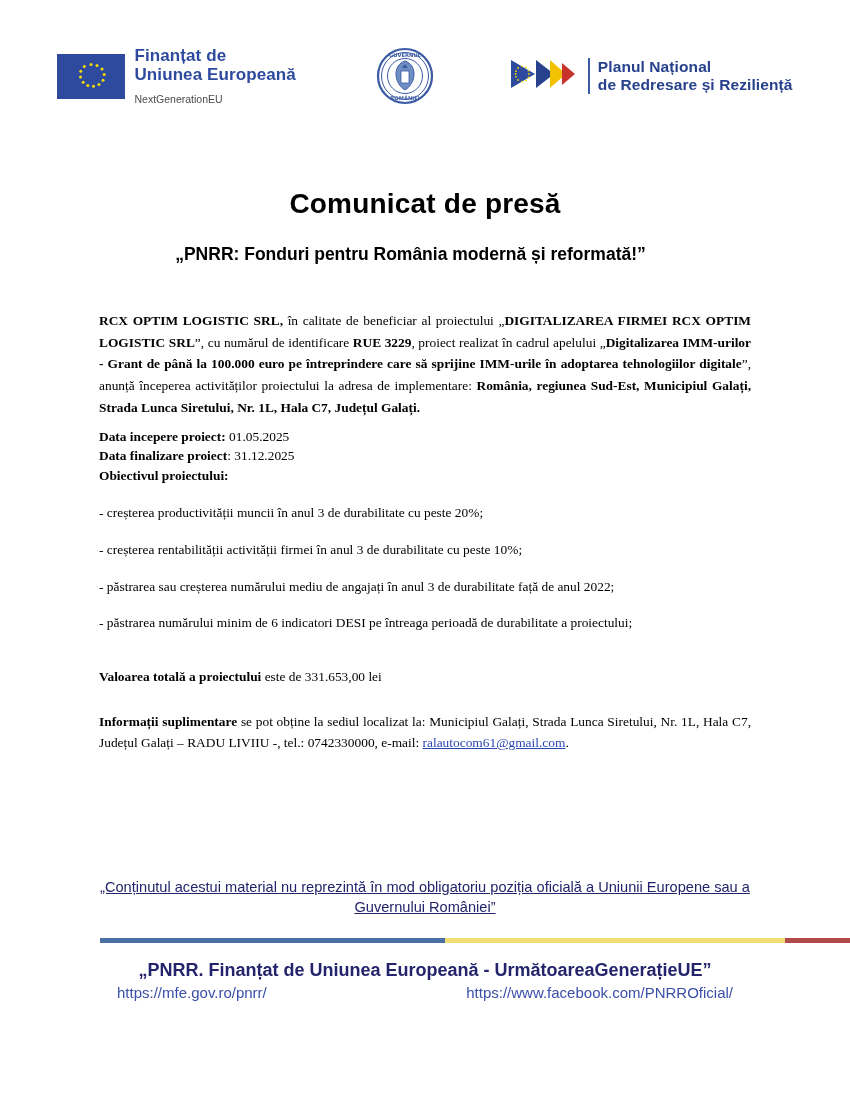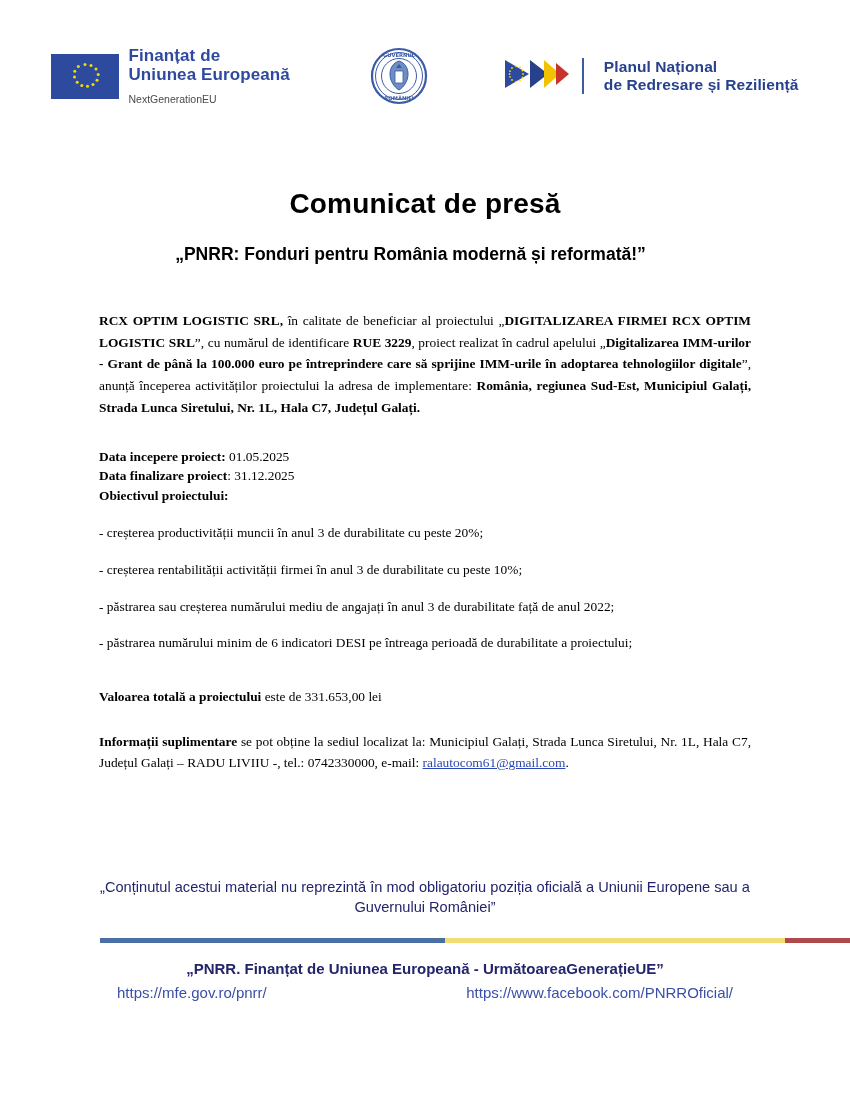--- a/index.html
+++ b/index.html
@@ -72,21 +72,21 @@
 
   
   .logo-pnrr {
     display: flex;
     align-items: center;
     gap: 7px;
   }
   .pnrr-arrows { flex: none; }
   .pnrr-text {
     border-left: 2.5px solid #3B5BA5;
-    padding-left: 20px;
+    padding-left: 8px;
     line-height: 1.15;
   }
   .pnrr-text div {
     font-size: 15.5px;
     font-weight: bold;
     color: #27418C;
     white-space: nowrap;
     letter-spacing: .1px;
   }
 
@@ -120,21 +120,21 @@
     top: 310px;
     width: 652px;
     font-size: 13.4px;
     line-height: 1.62;
     text-align: justify;
     font-family: Liberation Serif, serif;
   }
   .content b { font-weight: bold; }
   .para-intro { text-align: justify; }
   .block-dates {
-    margin-top: 28px;
+    margin-top: 8px;
     line-height: 1.45;
     text-align: left;
   }
   .block-obiectiv {
     text-align: left;
   }
   .obiectiv-head { font-weight: bold; }
   .obiectiv-item { margin-top: 15px; }
   .block-valoare {
     margin-top: 33px;
@@ -155,40 +155,41 @@
   
   .disclaimer {
     position: absolute;
     left: 95px;
     top: 878px;
     width: 660px;
     text-align: center;
     font-size: 14.6px;
     color: #23246b;
     line-height: 1.35;
+    text-decoration: underline;
   }
   .tricolor-bar {
     position: absolute;
     left: 100px;
     top: 938px;
     width: 750px;
     height: 5px;
     display: flex;
   }
   .bar-blue  { width: 345px; background: #4a6fa5; }
   .bar-yellow{ width: 340px; background: #f2dd72; }
   .bar-red   { width: 65px;  background: #b04a4a; }
 
   .footer-title {
     position: absolute;
     left: 0;
     top: 960px;
     width: 850px;
     text-align: center;
-    font-size: 15px;
+    font-size: 18px;
     font-weight: bold;
     color: #23246b;
   }
   .footer-links {
     position: absolute;
     left: 99px;
     top: 984px;
     width: 652px;
     display: flex;
     justify-content: space-between;

